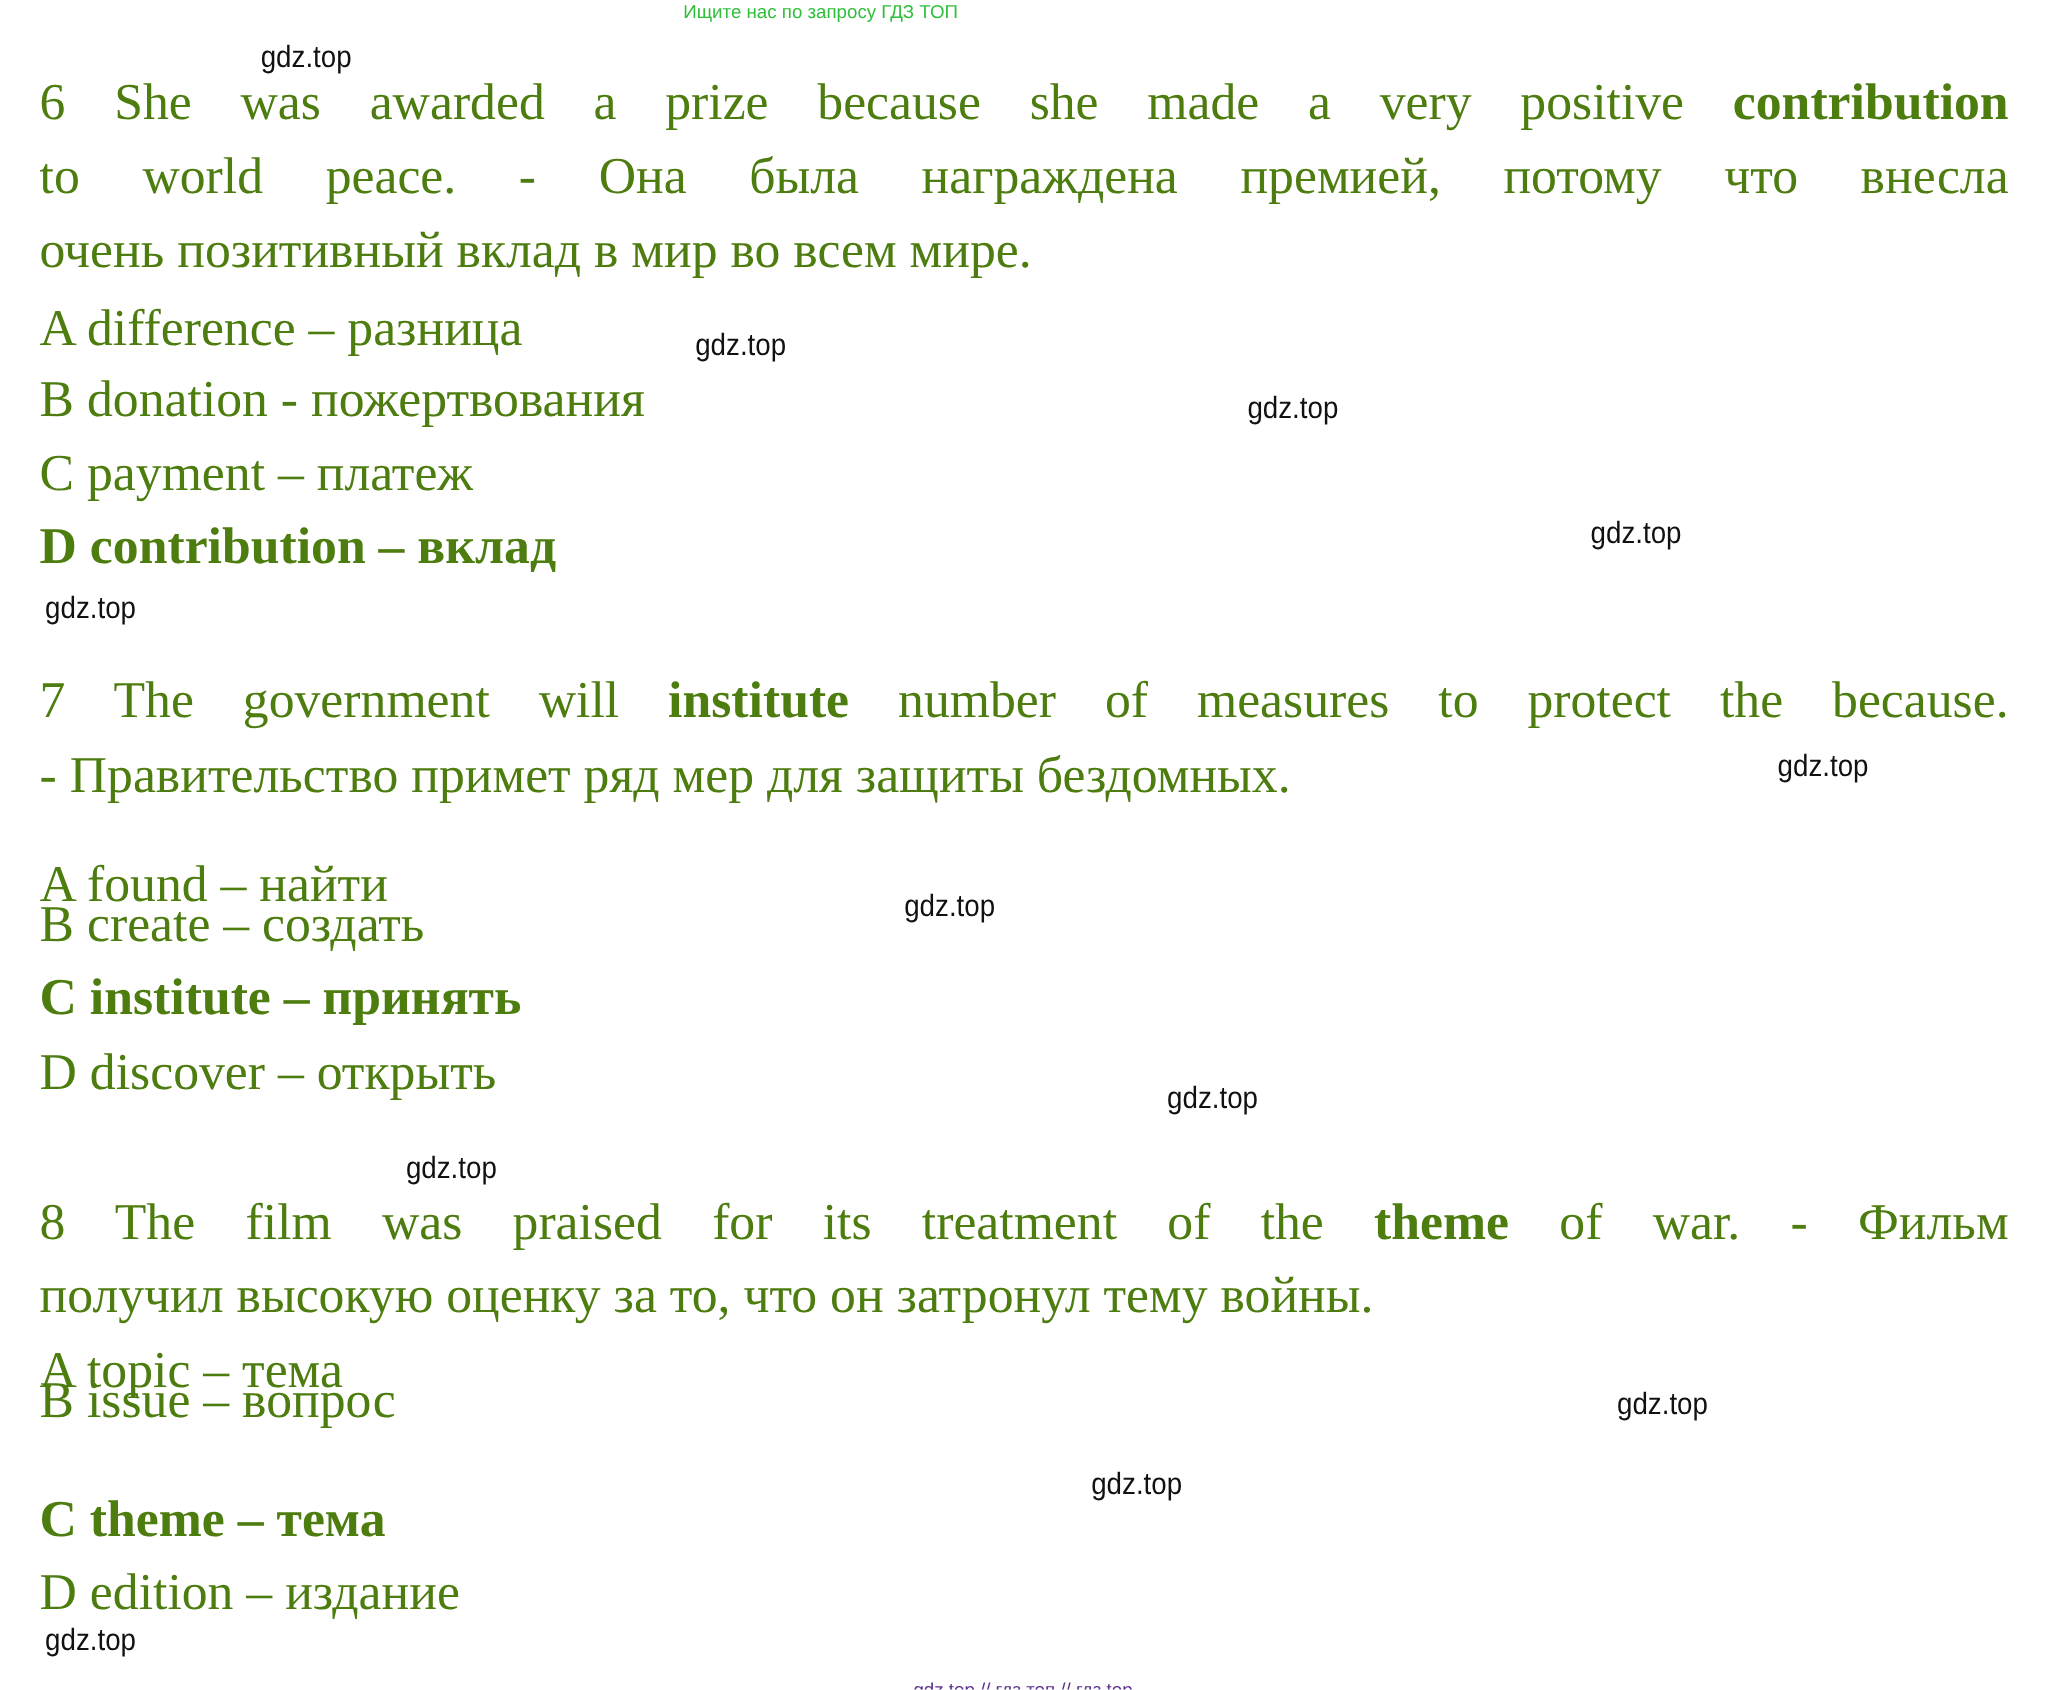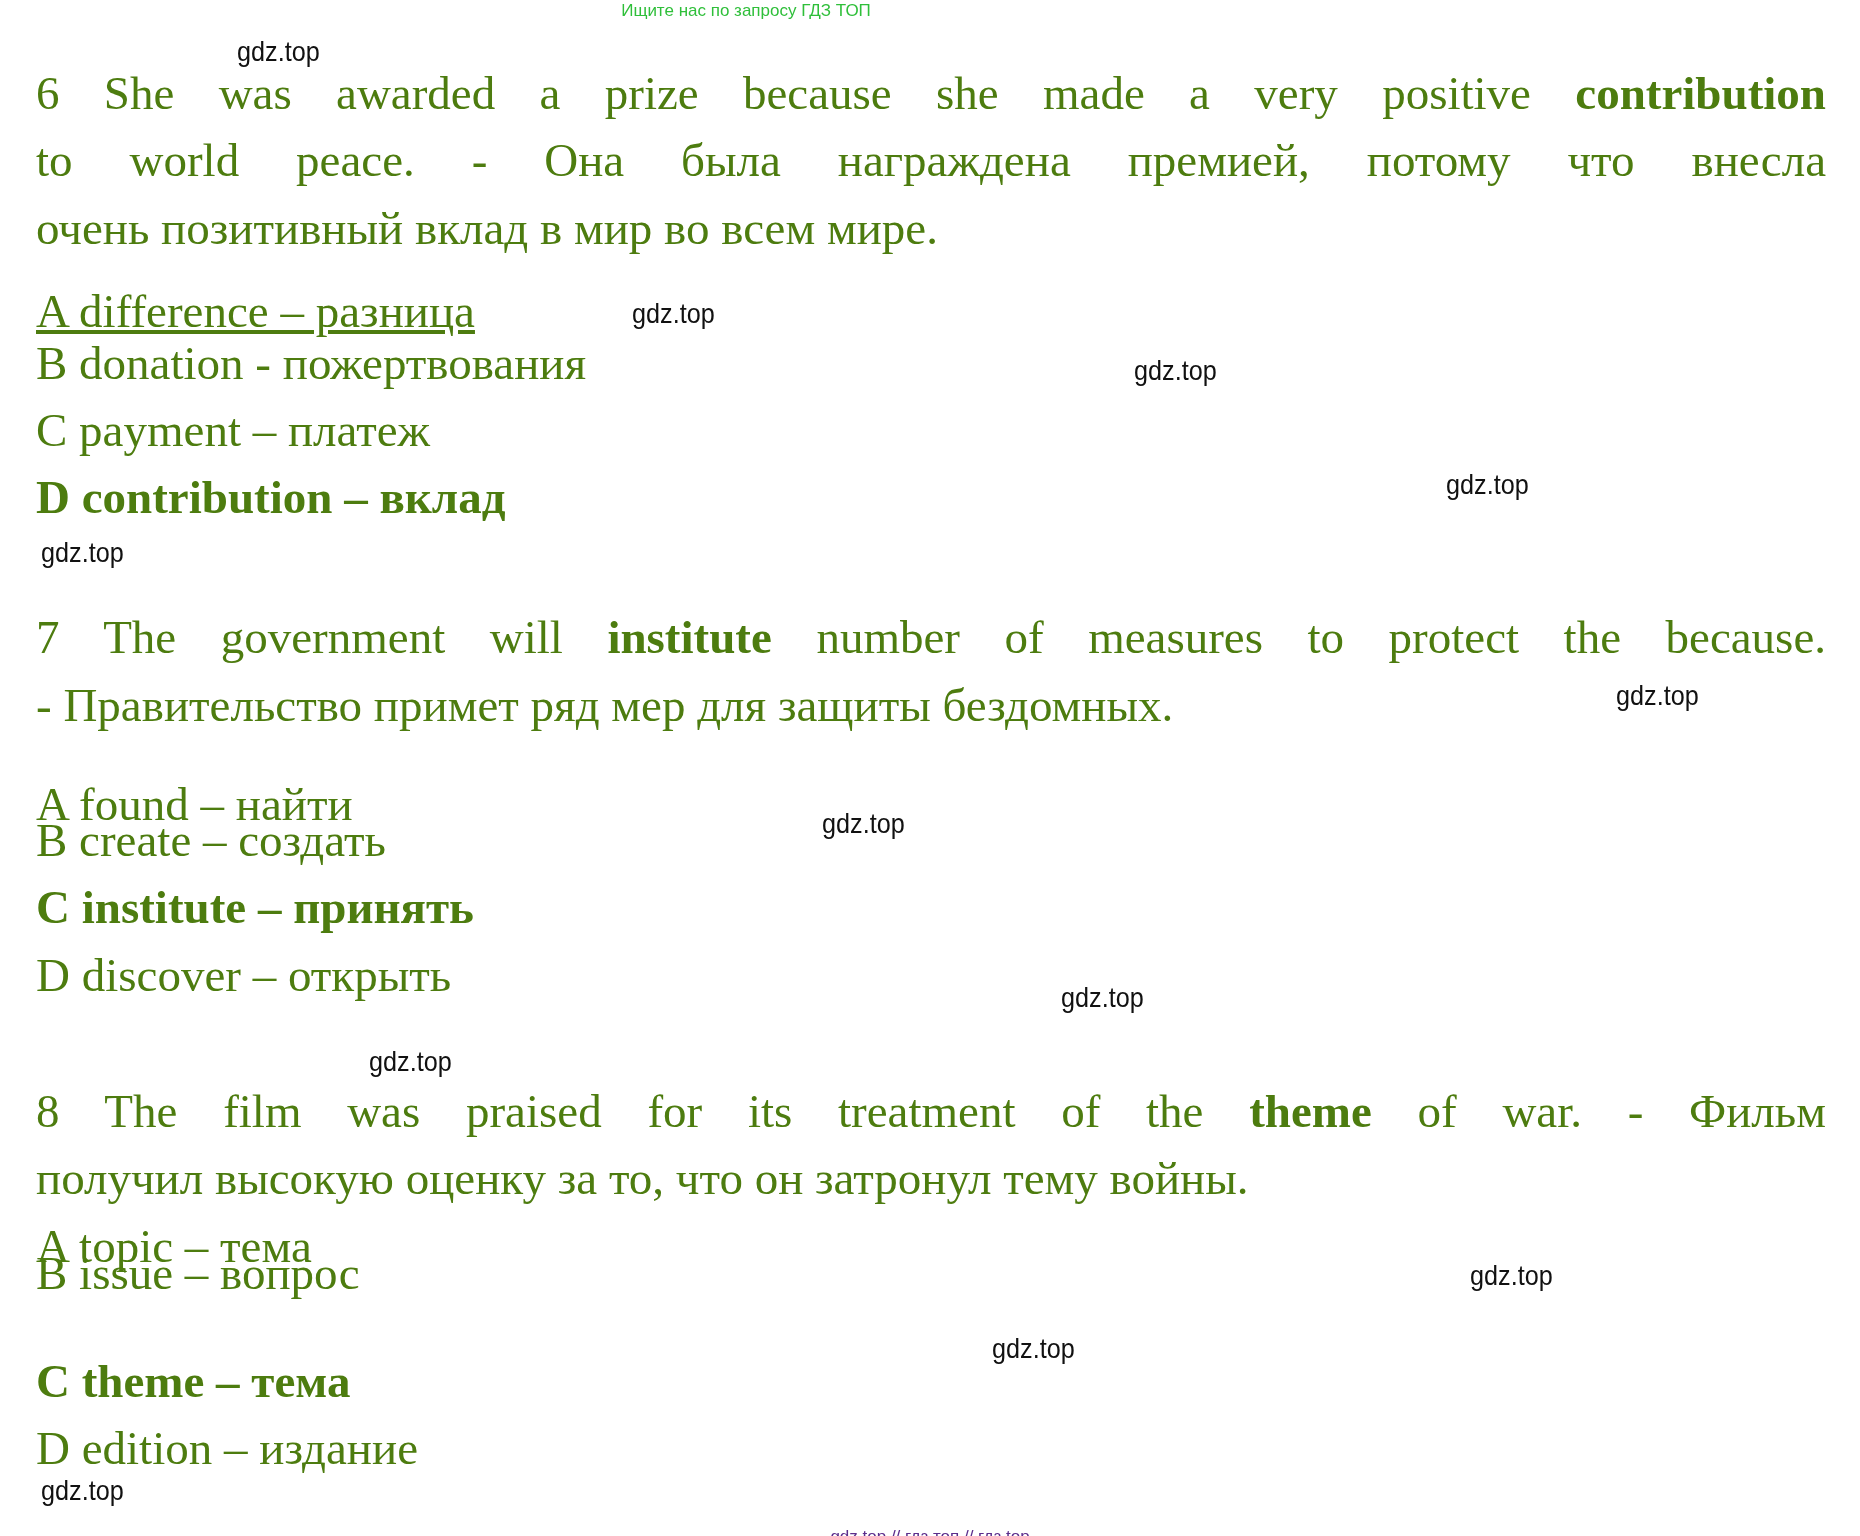--- a/index.html
+++ b/index.html
@@ -16,21 +16,21 @@
     line-height:32px; transform:scaleX(0.9); transform-origin:0 0; }
 </style>
 </head>
 <body>
 
 <div class="banner">Ищите нас по запросу ГДЗ ТОП</div>
 
 <div class="line just" style="top:60px;"><span>6 She was awarded a prize because she made a very positive </span><span class="b">contribution</span></div>
 <div class="line just" style="top:127px;"><span>to world peace. - Она была награждена премией, потому что внесла</span></div>
 <div class="line" style="top:195px;"><span>очень позитивный вклад в мир во всем мире.</span></div>
-<div class="line" style="top:278px;text-decoration:underline;">A difference – разница</div>
+<div class="line" style="top:266px;">A difference – разница</div>
 <div class="line" style="top:330px;">B donation  - пожертвования</div>
 <div class="line" style="top:397px;">C payment – платеж</div>
 <div class="line b" style="top:464px;">D contribution – вклад</div>
 
 <div class="line just" style="top:604px;"><span>7 The government will </span><span class="b">institute</span><span> number of measures to protect the because.</span></div>
 <div class="line" style="top:672px;"><span>- Правительство примет ряд мер для защиты бездомных.</span></div>
 <div class="line" style="top:739px;margin-top:32px;">A found – найти</div>
 <div class="line" style="top:807px;text-align:center;">B create – создать</div>
 <div class="line b" style="top:874px;">C institute – принять</div>
 <div class="line" style="top:942px;">D discover – открыть</div>

